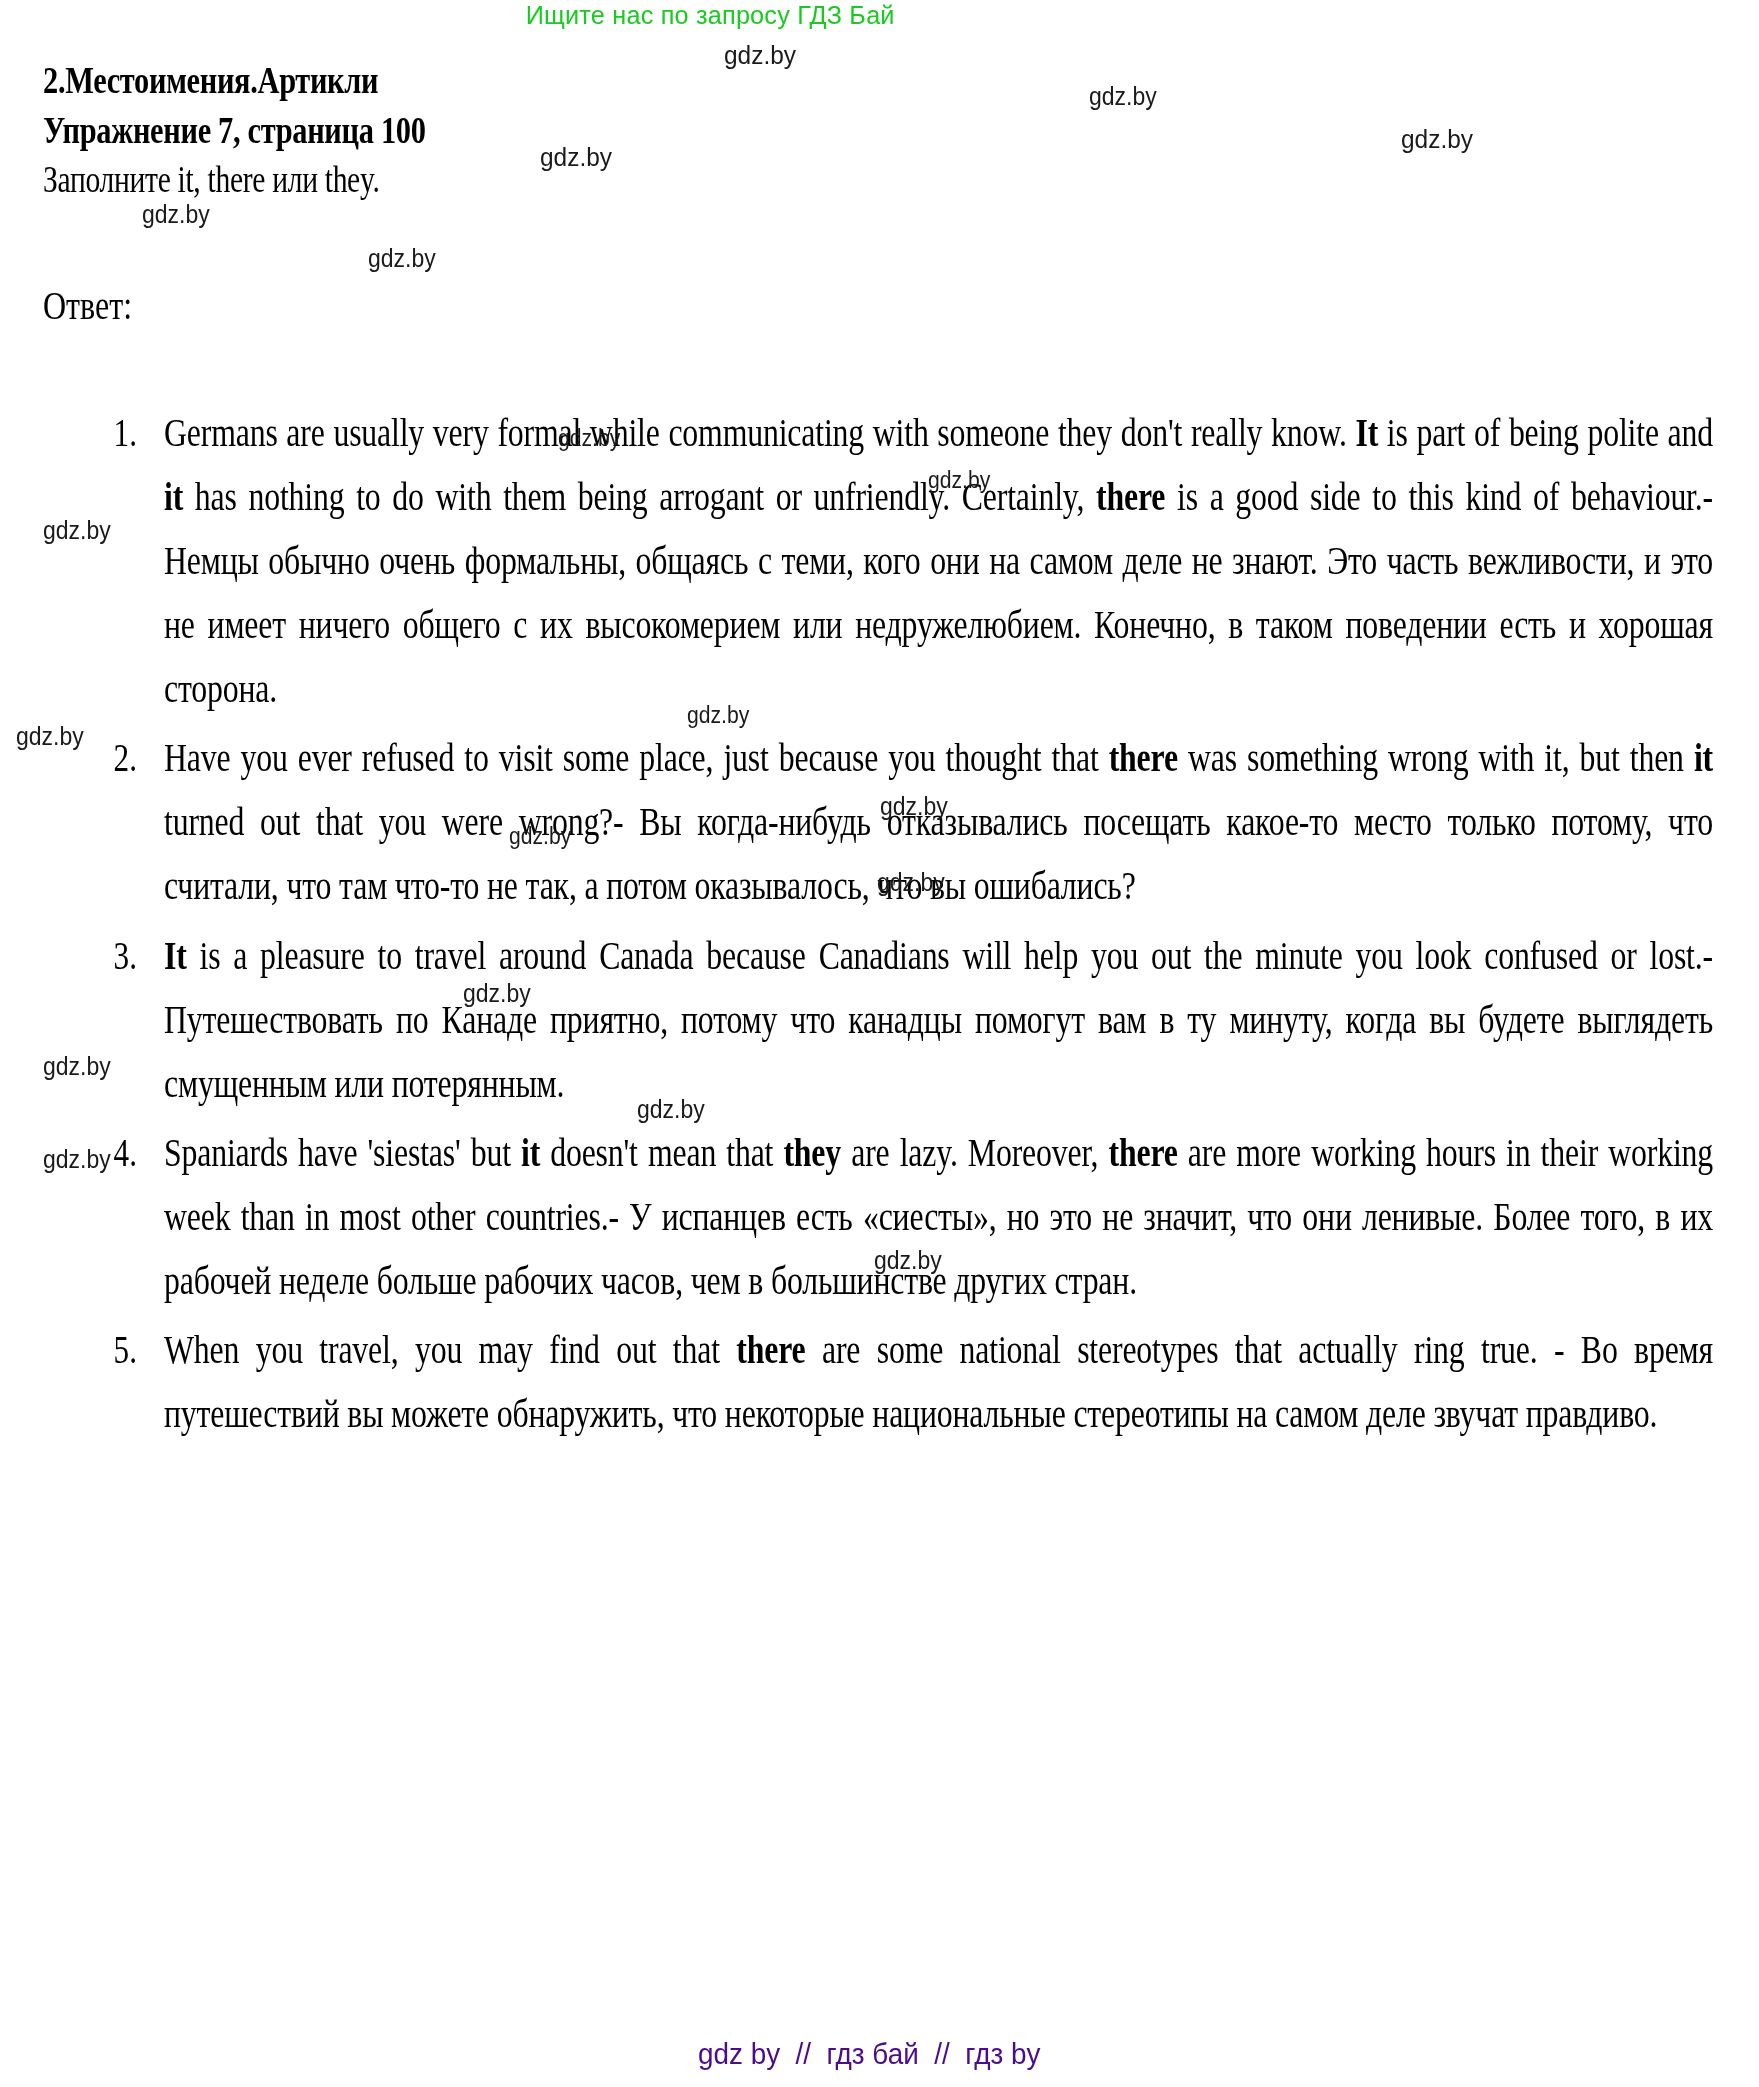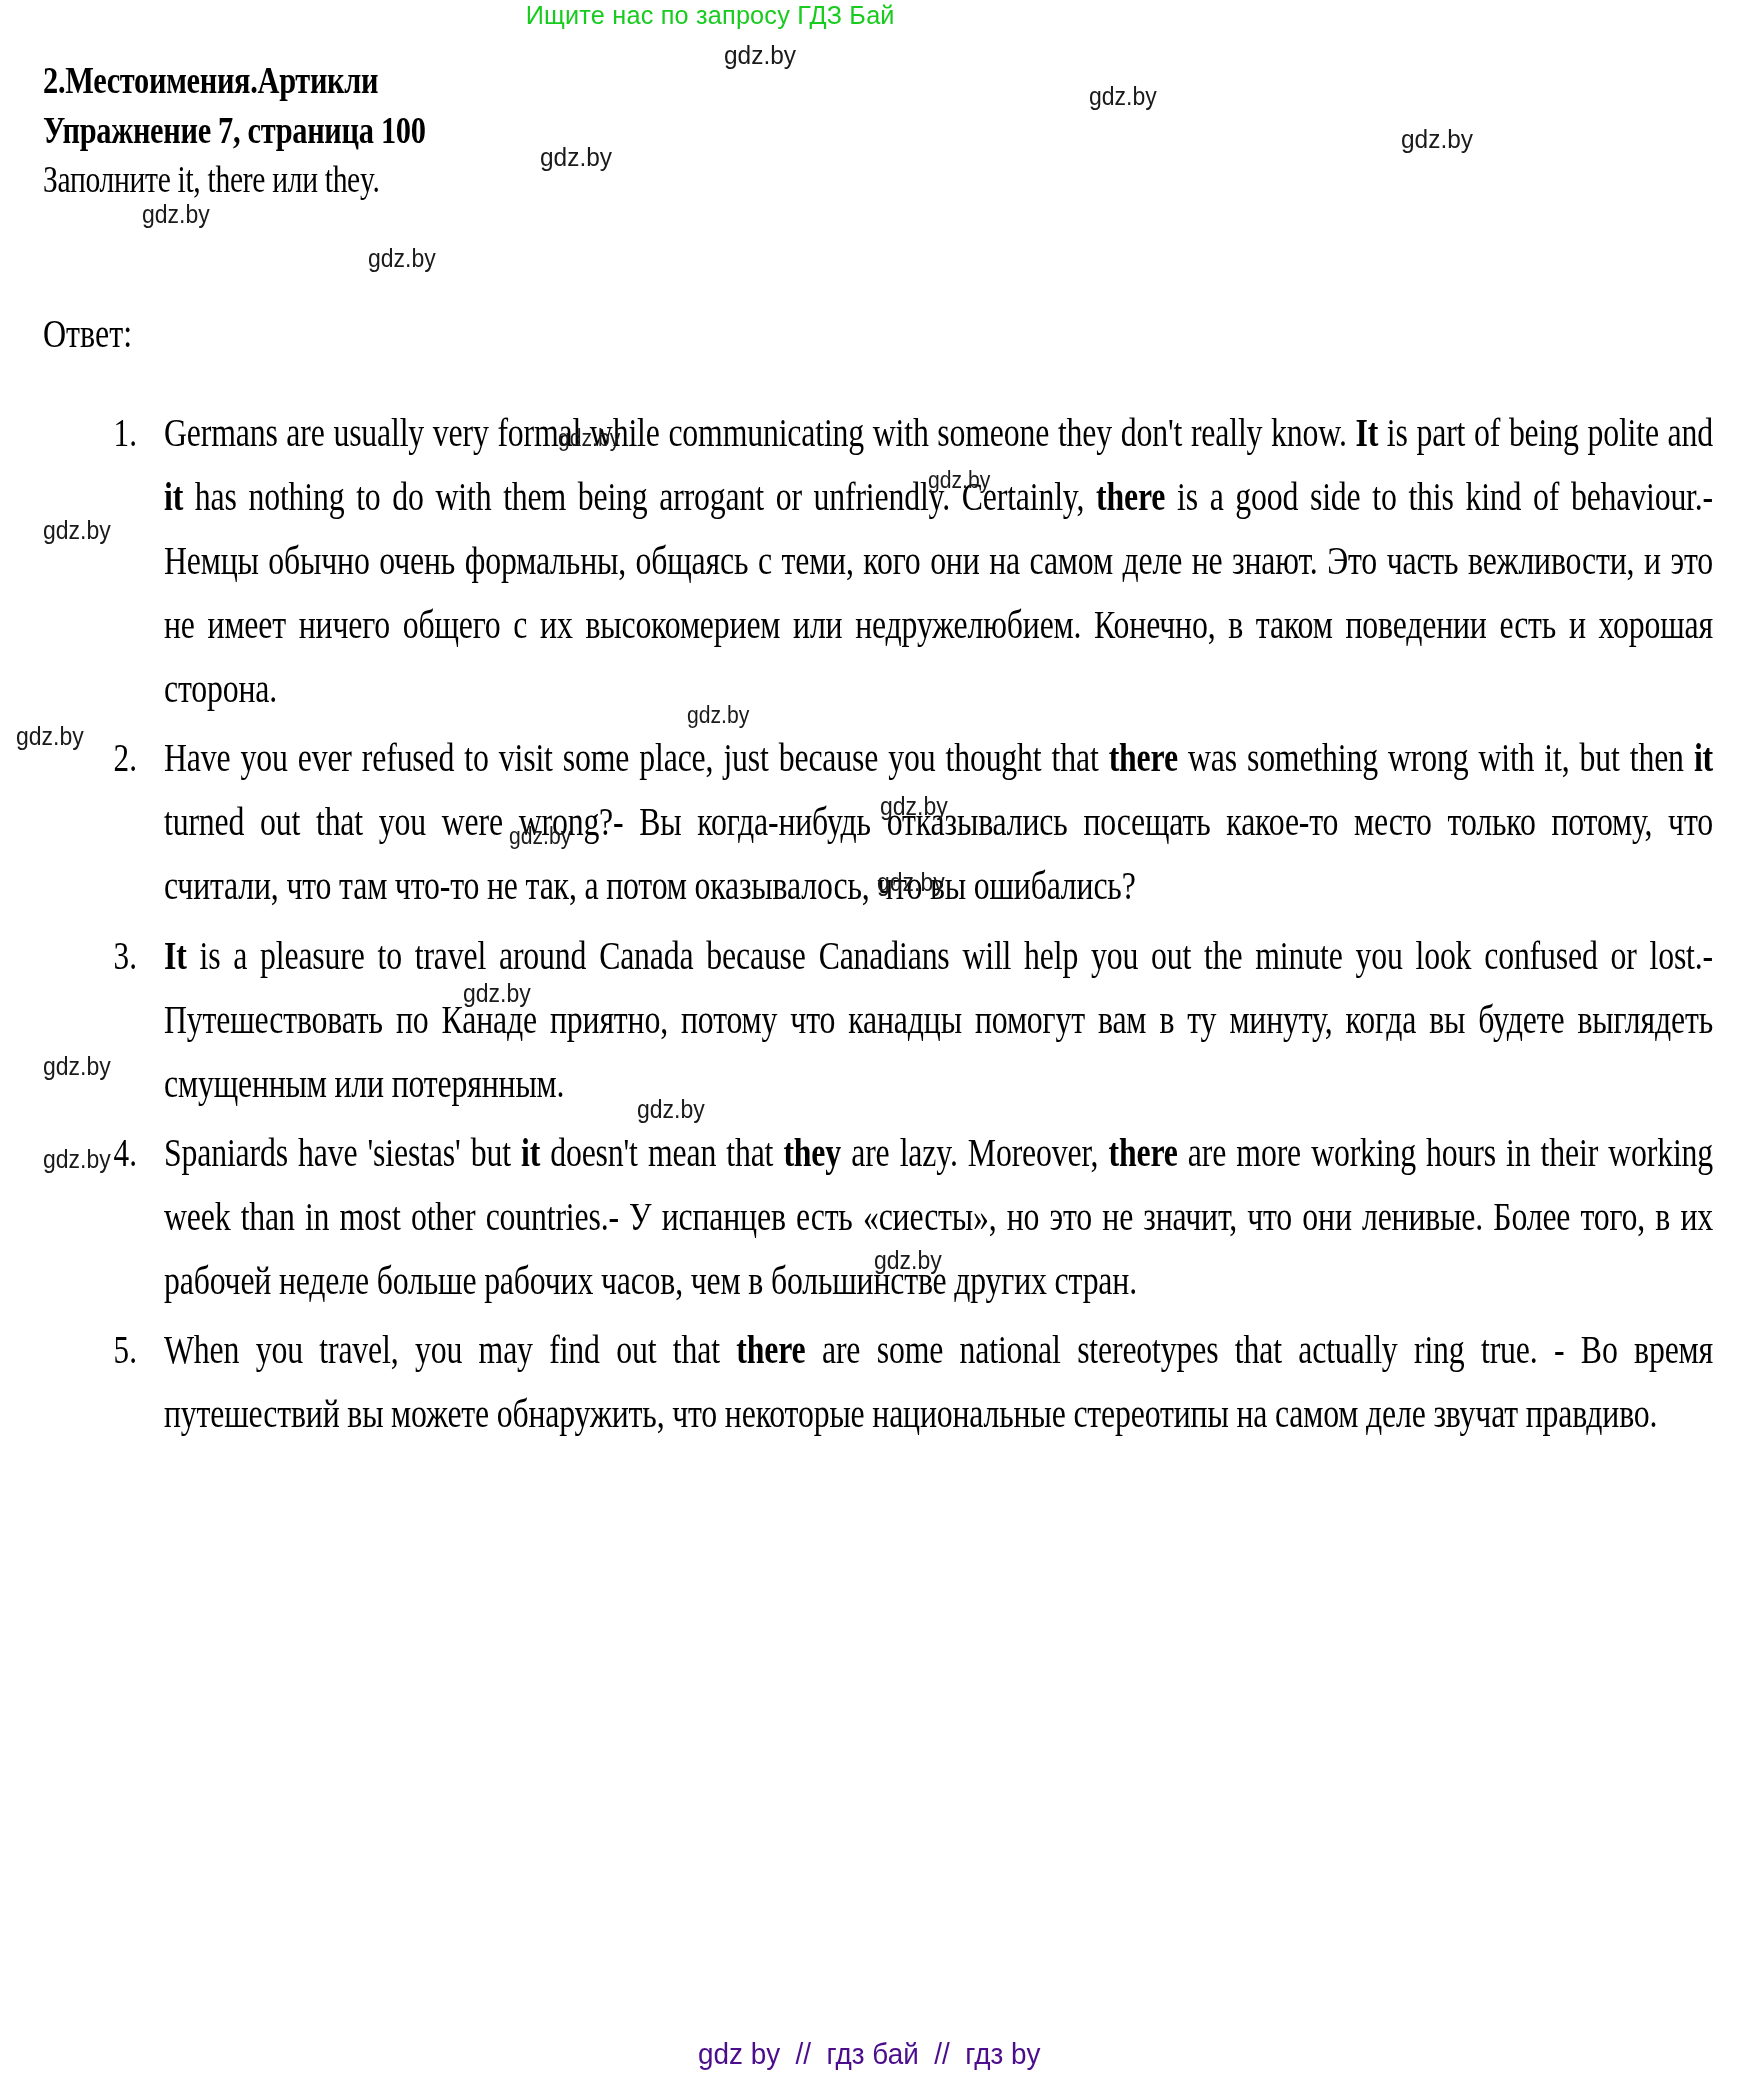--- a/index.html
+++ b/index.html
@@ -82,21 +82,20 @@
     font-weight: normal;
     font-size: 37px;
   }
 
   .answer-label-row {
     position: absolute;
     left: 43px;
     top: 284px;
     display: flex;
     align-items: baseline;
-    margin-top: 28px;
   }
   .answer-label {
     font-family: "Liberation Serif", "DejaVu Serif", serif;
     font-size: 39px;
     line-height: 44px;
     transform: scaleX(0.82);
     transform-origin: left center;
     white-space: nowrap;
   }
 

